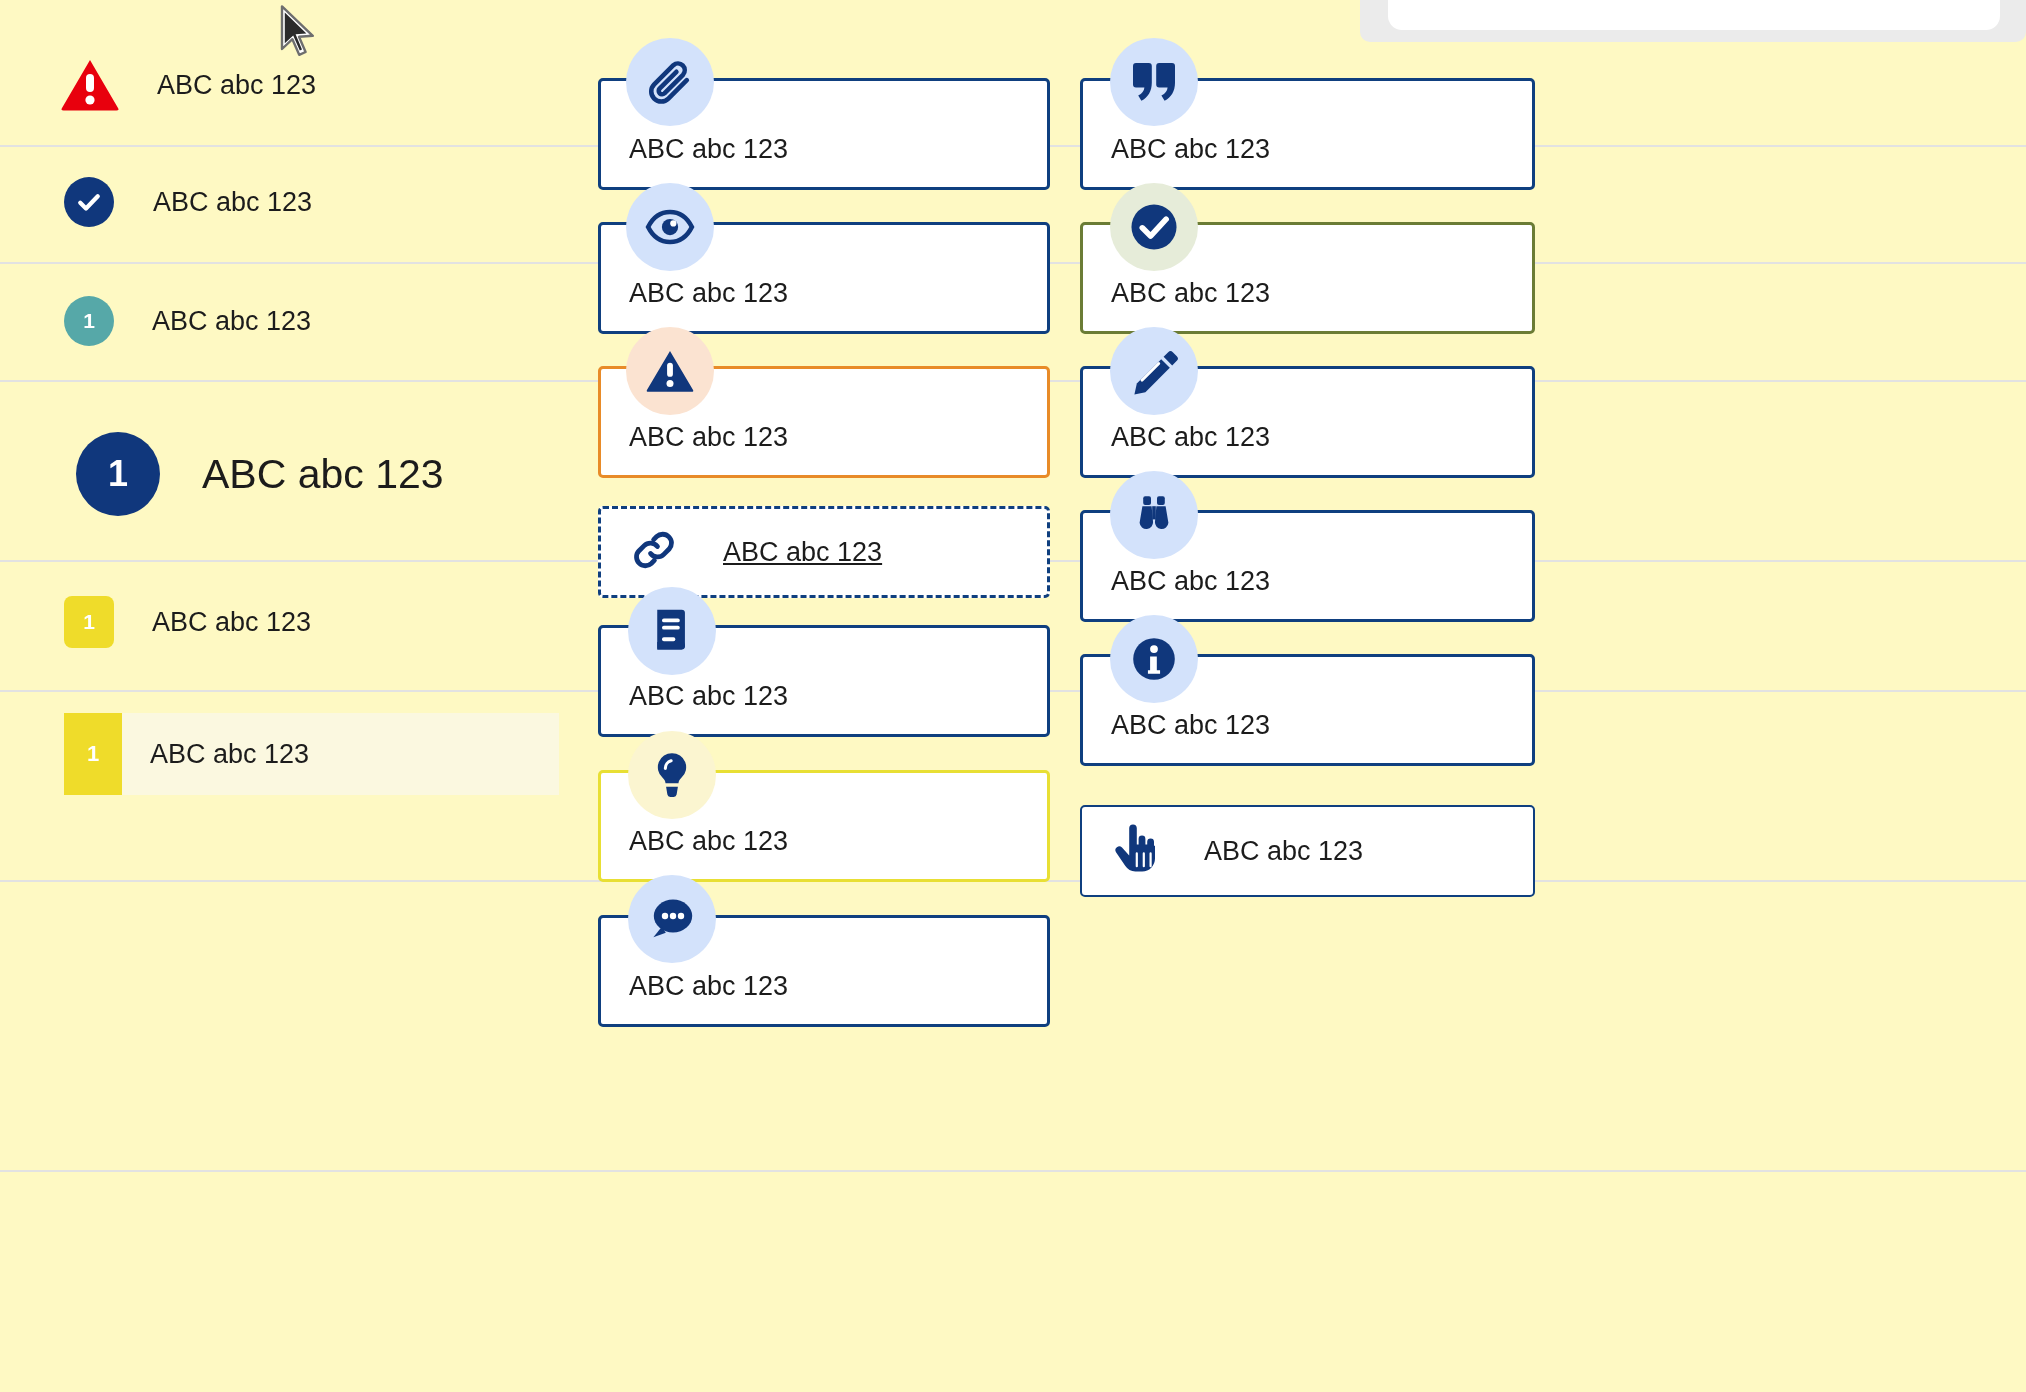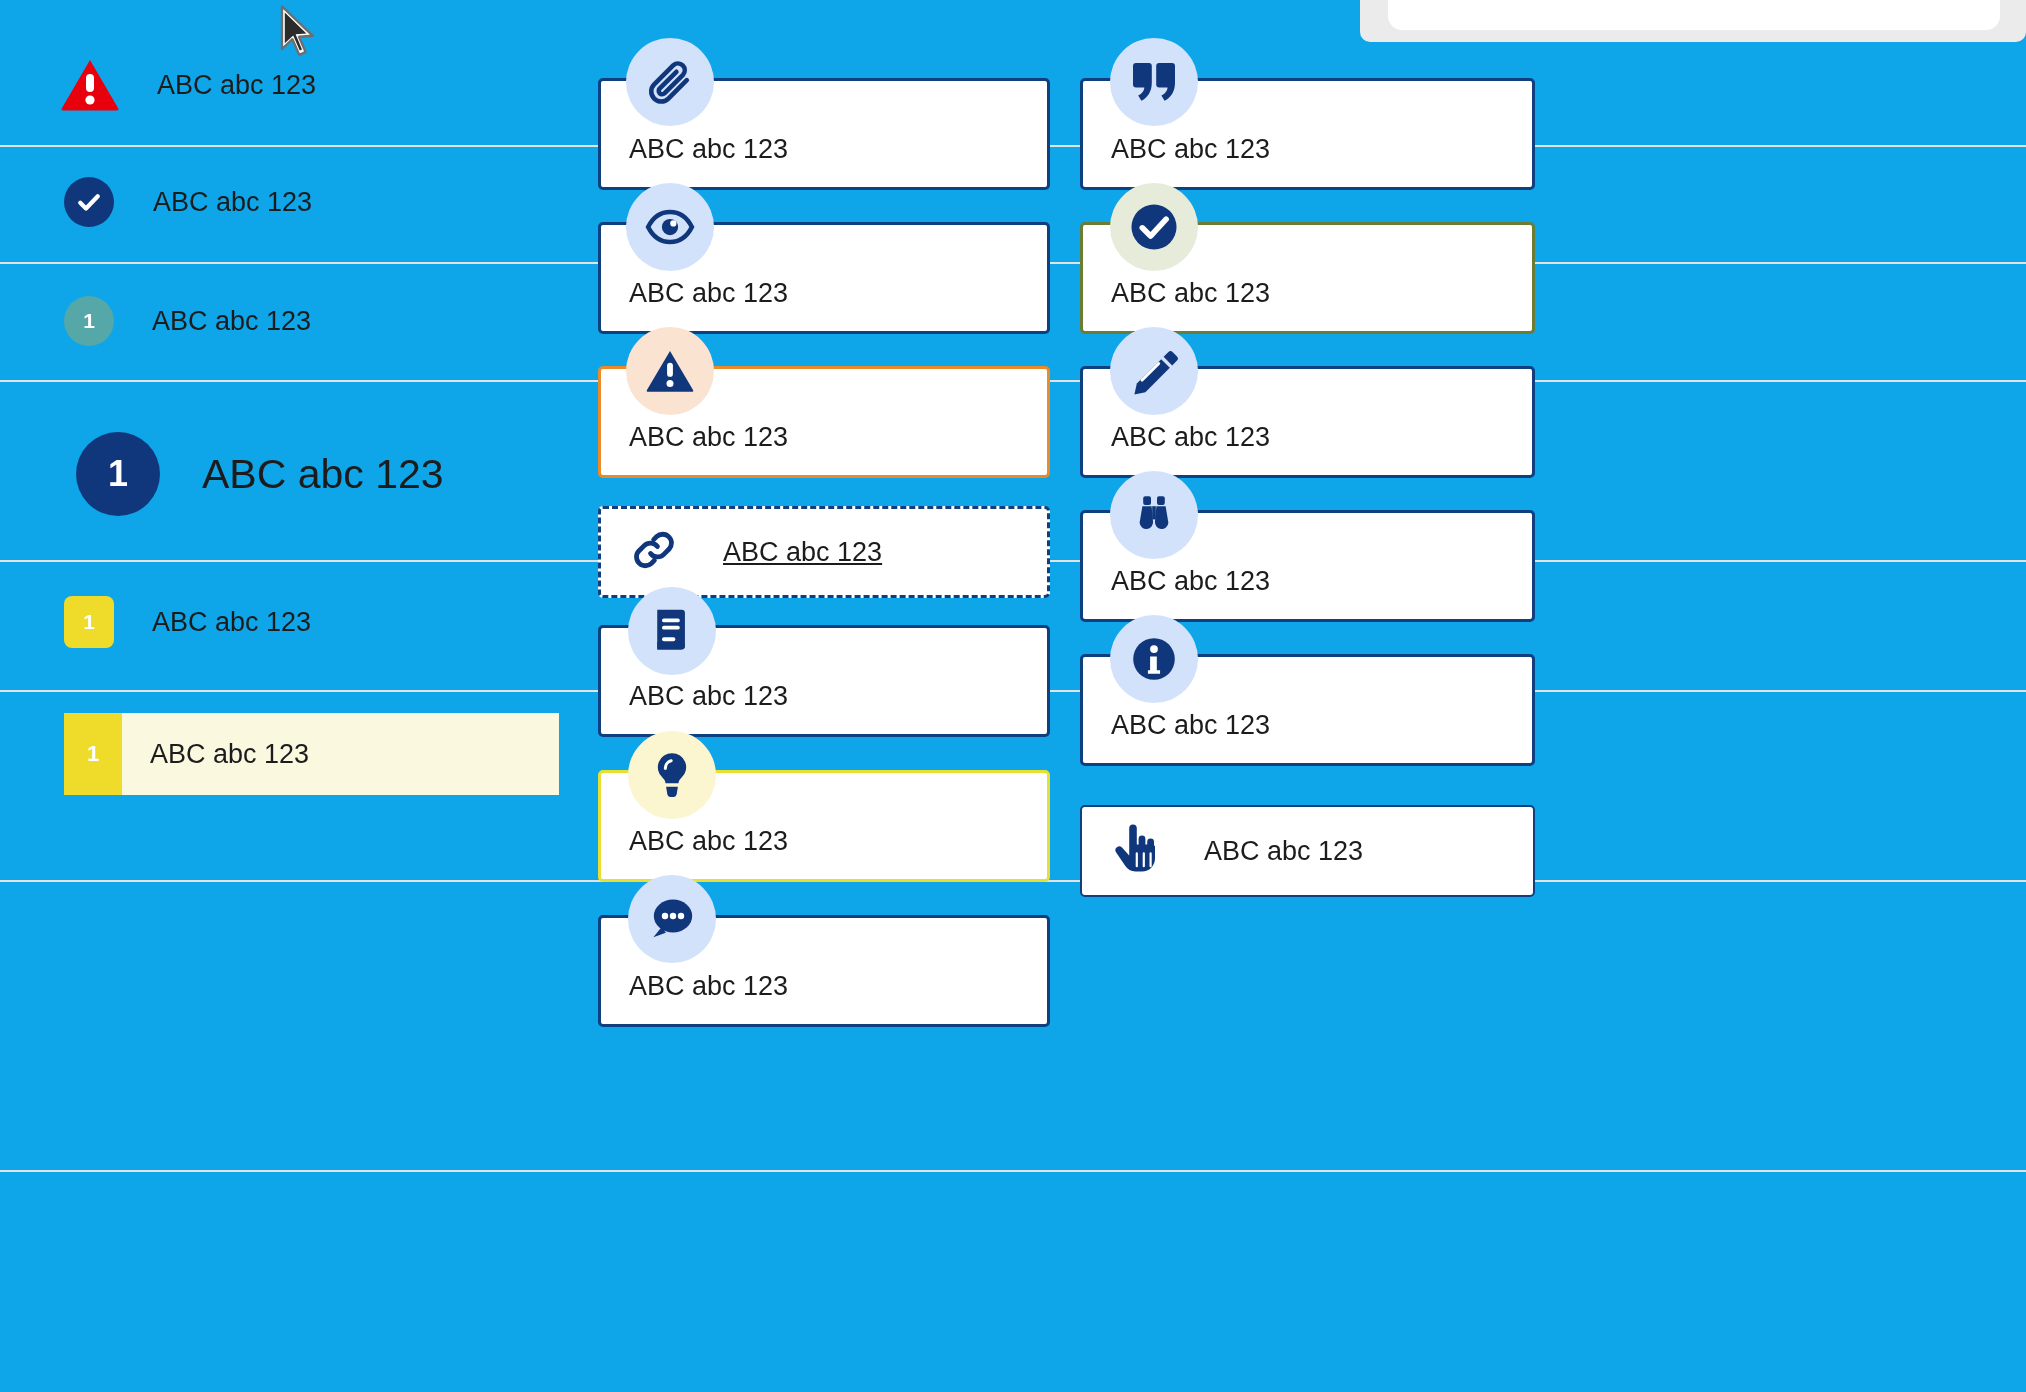--- a/index.html
+++ b/index.html
@@ -2,21 +2,21 @@
 <html><head>
 <meta charset="utf-8">
 <style>
   * { box-sizing: border-box; margin: 0; padding: 0; }
   html, body {
     width: 2026px; height: 1392px;
     background: #ffffff;
     font-family: "Liberation Sans", sans-serif;
     overflow: hidden;
   }
-  .stage { position: relative; width: 2026px; height: 1392px; background:#0ea5e9; }
+  .stage { position: relative; width: 2026px; height: 1392px; background:#fef9c3; }
 
   
   .hr { position:absolute; left:0; width:2026px; height:2px; background:#e2e2e2; }
 
   
   .top-panel-backdrop{
     position:absolute; left:1360px; top:-58px; width:666px; height:100px;
     background:#ebebeb; border-radius:0 0 10px 10px;
   }
   .top-panel{

